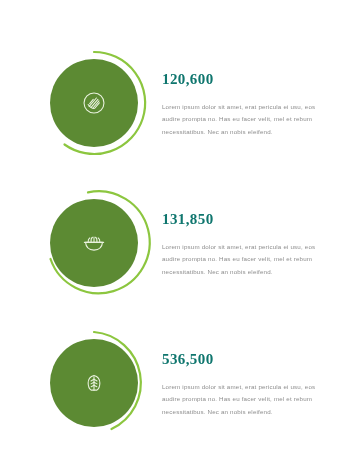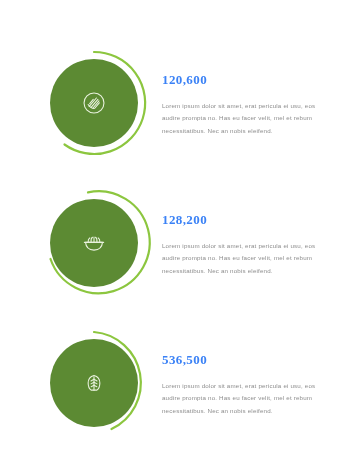--- a/index.html
+++ b/index.html
@@ -84,23 +84,23 @@
   .text-col {
     flex: 1 1 auto;
     padding-left: 6px;
     padding-right: 26px;
     box-sizing: border-box;
   }
 
   .stat-number {
     font-family: "Liberation Serif", serif;
     font-weight: bold;
-    font-size: 13px;
+    font-size: 15px;
     letter-spacing: 0.4px;
-    color: #3b82f6;
+    color: #0f766e;
     margin: 0 0 14px 0;
     line-height: 1;
   }
 
   .stat-body {
     font-family: "Liberation Sans", sans-serif;
     font-size: 6.2px;
     line-height: 1.95;
     letter-spacing: 0.18px;
     color: #8d8d8d;
@@ -155,21 +155,21 @@
             <path d="M6.6 11.2 Q6.4 8.2 8.1 7.3"></path>
             <path d="M9.3 11.2 Q9.0 7.7 10.6 6.7"></path>
             <path d="M12.0 11.1 Q12.0 7.4 12.0 6.4"></path>
             <path d="M14.7 11.2 Q15.0 7.7 13.4 6.7"></path>
             <path d="M17.4 11.2 Q17.6 8.2 15.9 7.3"></path>
           </svg>
         </div>
       </div>
 
       <div class="text-col">
-        <div class="stat-number">128,200</div>
+        <div class="stat-number">131,850</div>
         <p class="stat-body">Lorem  ipsum dolor sit amet, erat pericula ei usu, eos audire prompta no. Has eu facer velit, mel et rebum necessitatibus. Nec an nobis eleifend.</p>
       </div>
     </div>
 
     <div class="row row-2">
 
       <div class="badge">
         <svg class="badge-svg" viewBox="0 0 120 112">
           <circle cx="58" cy="54" r="44" fill="#5c8a33"></circle>
           <path d="M 58 3 A 51 51 0 0 1 75.5 100" fill="none" stroke="#8cc63f" stroke-width="2.2" stroke-linecap="round"></path>

